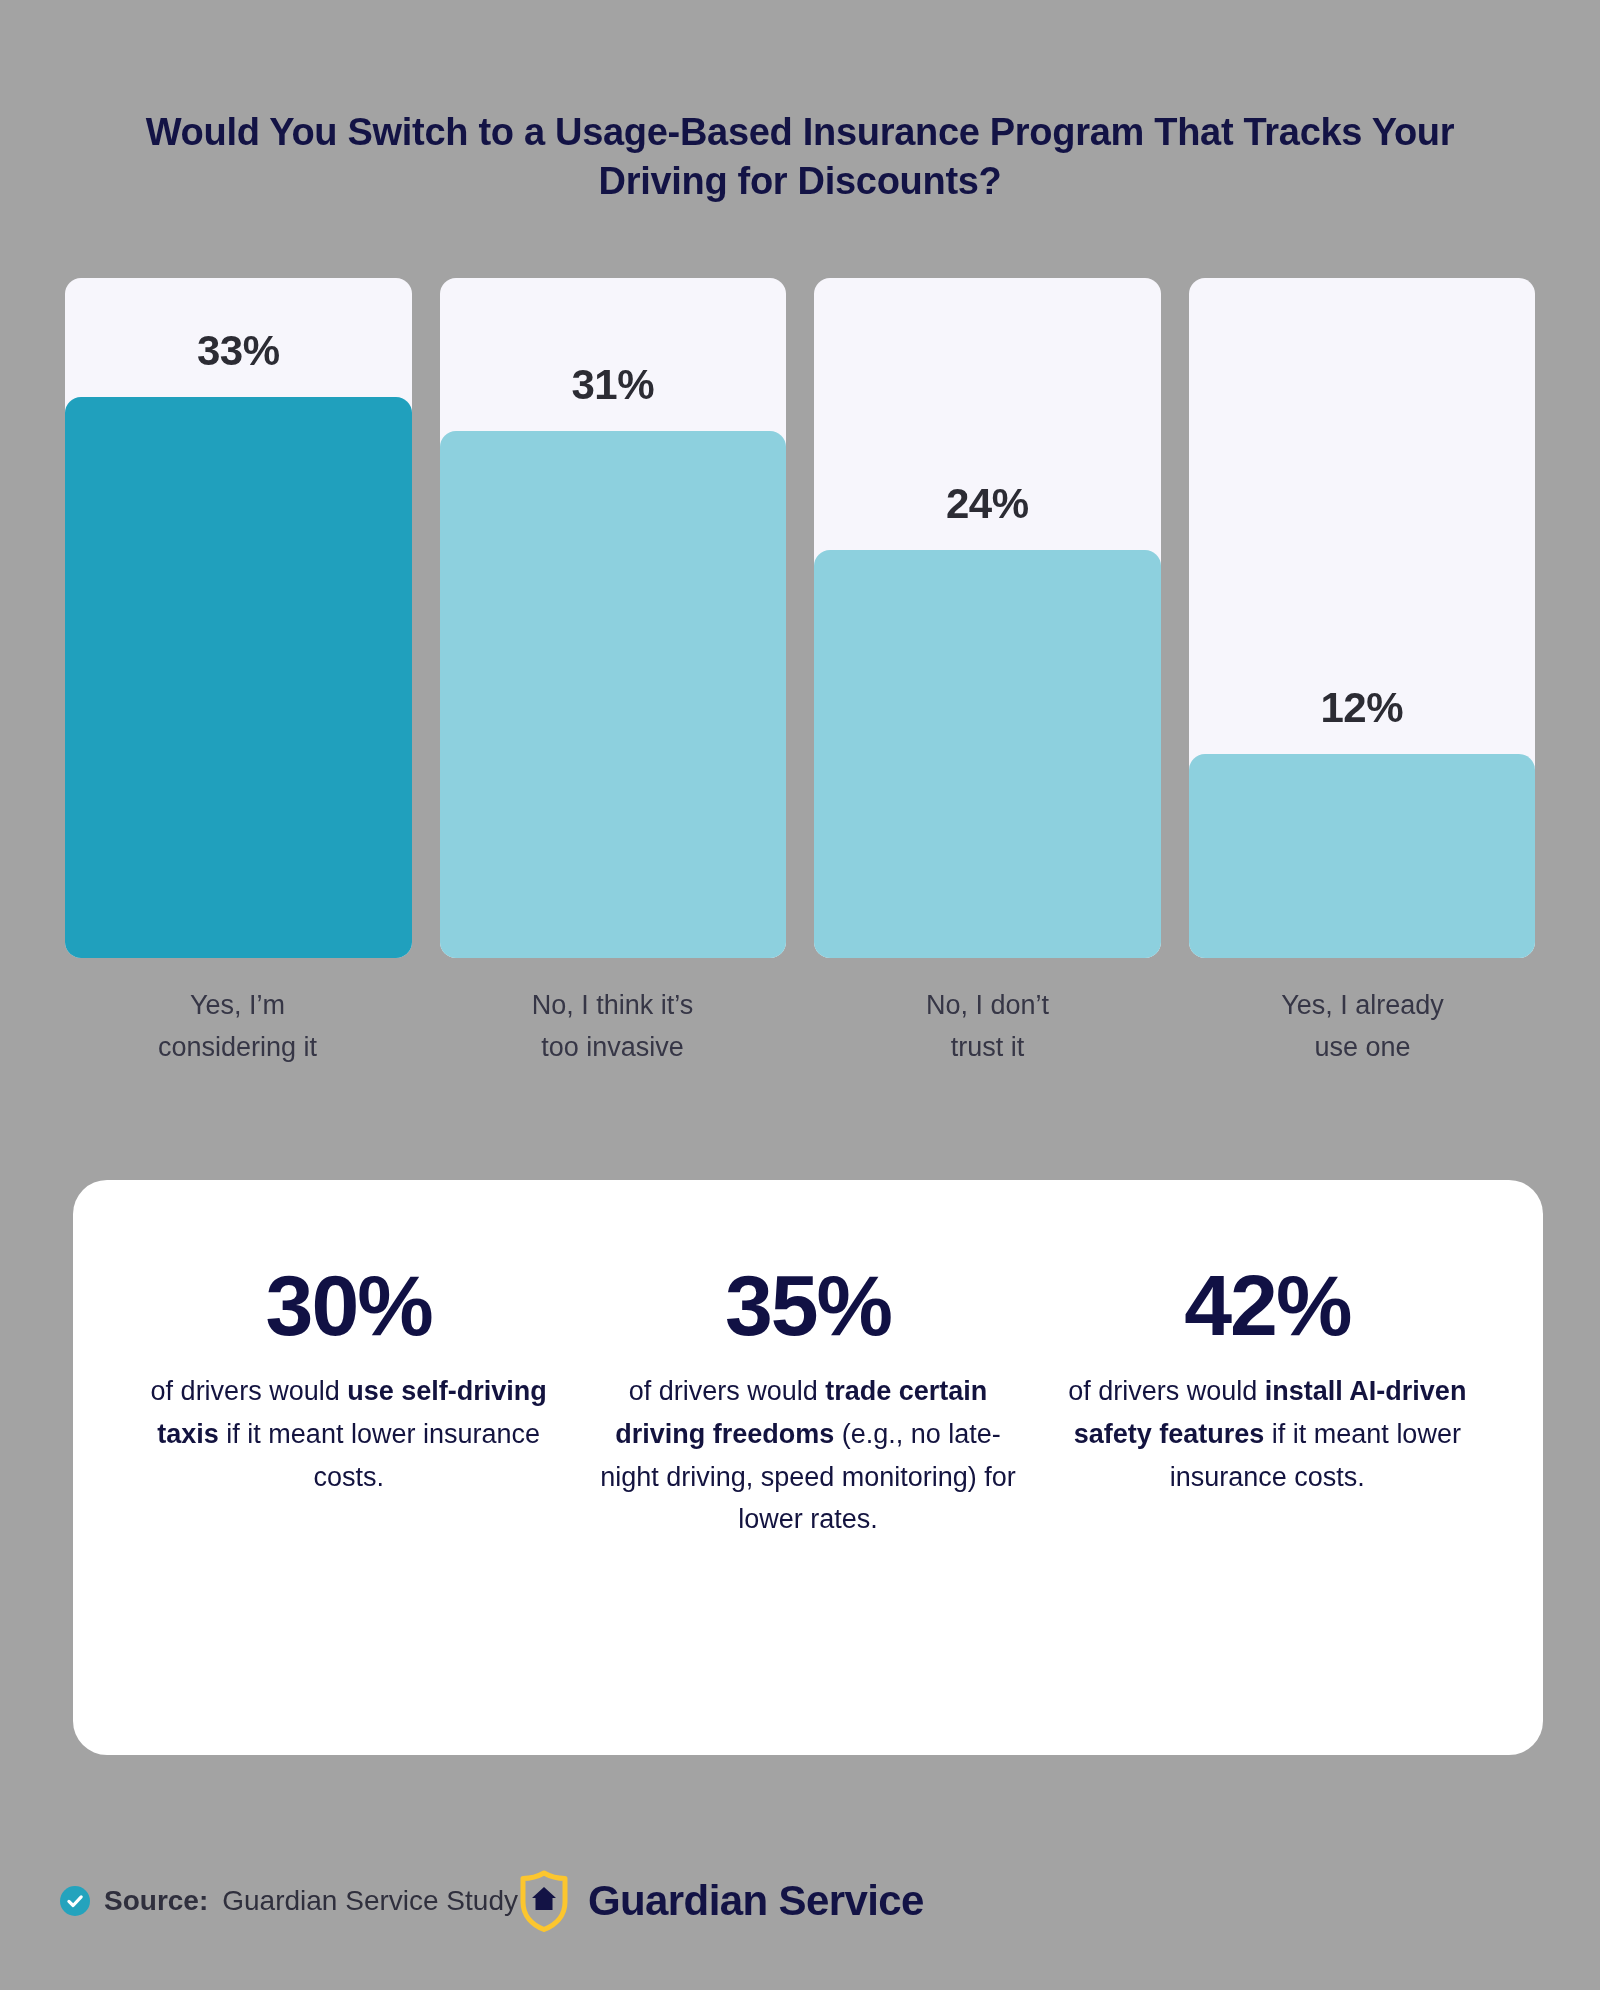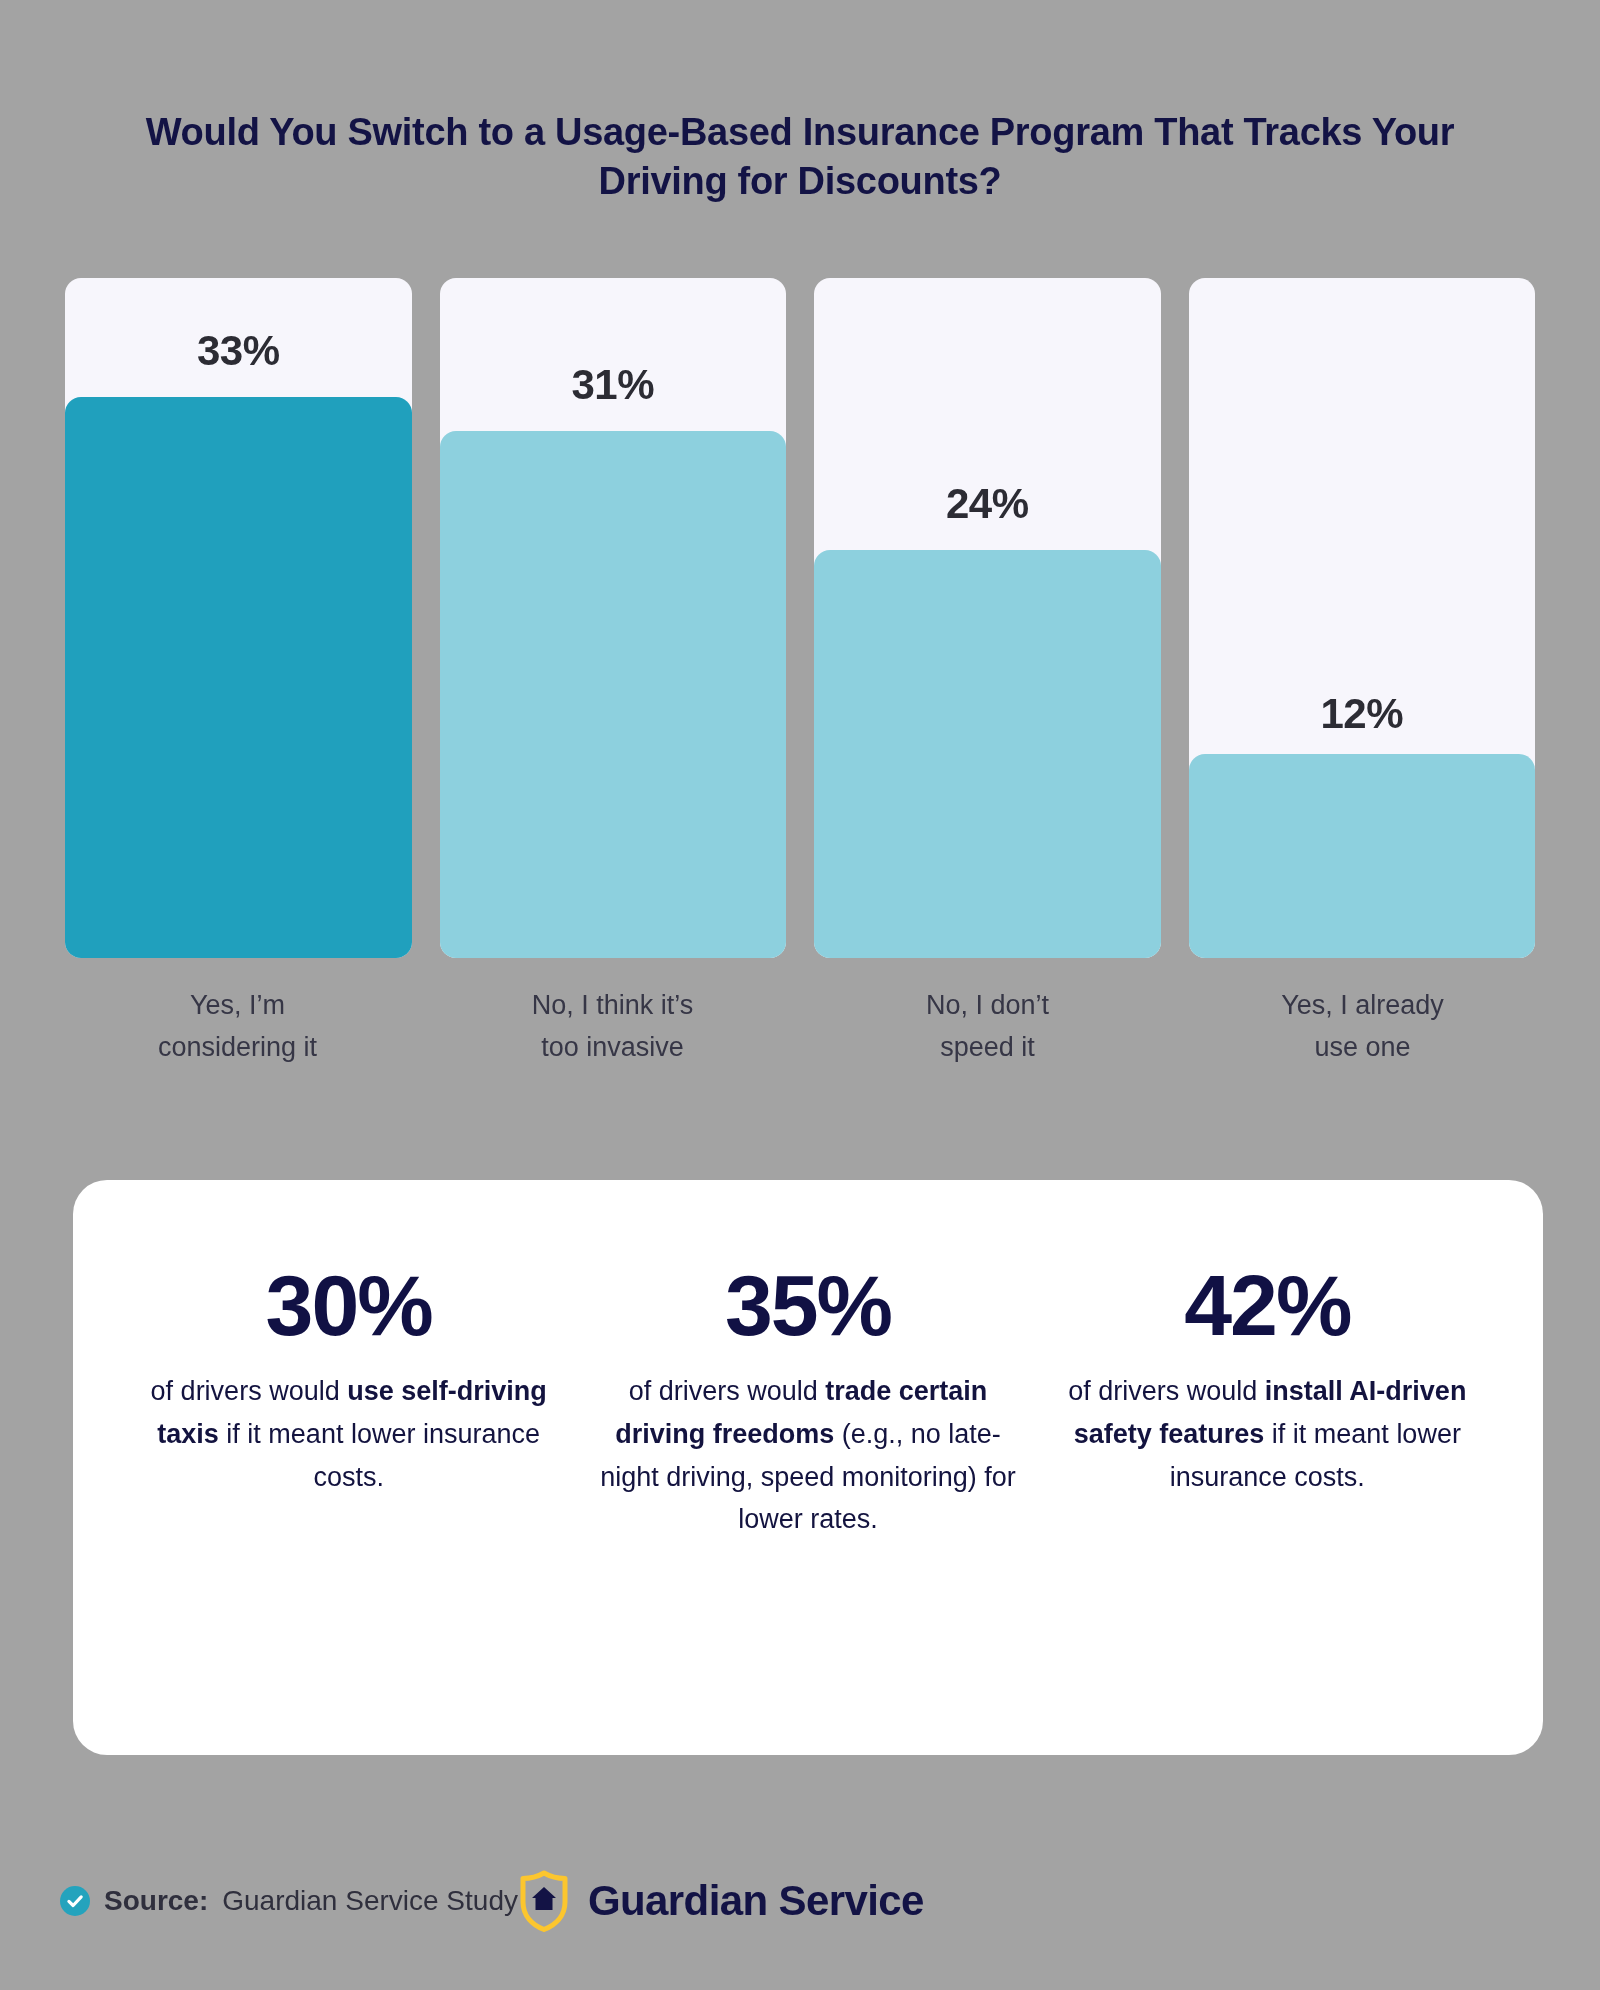--- a/index.html
+++ b/index.html
@@ -179,31 +179,31 @@
         <div class="bar-value" style="bottom: 549px;">31%</div>
       </div>
       <div class="bar-col">
         <div class="bar-track"></div>
         <div class="bar-fill" style="height: 408px; background: rgb(141, 208, 222);"></div>
         <div class="bar-value" style="bottom: 430px;">24%</div>
       </div>
       <div class="bar-col">
         <div class="bar-track"></div>
         <div class="bar-fill" style="height: 204px; background: rgb(141, 208, 222);"></div>
-        <div class="bar-value" style="bottom: 220px;">12%</div>
+        <div class="bar-value" style="bottom: 226px;">12%</div>
       </div>
     </div>
 
   <div class="cats" id="cats">
       <div class="cat">Yes, I’m
 considering it</div>
       <div class="cat">No, I think it’s
 too invasive</div>
       <div class="cat">No, I don’t
-speed it</div>
+trust it</div>
       <div class="cat">Yes, I already
 use one</div>
     </div>
 
   <div class="stats-card" id="stats">
       <div class="stat">
         <div class="stat-number">30%</div>
         <div class="stat-text"><span>of drivers would </span><b>use self-driving taxis</b><span> if it meant lower insurance costs.</span></div>
       </div>
       <div class="stat">

